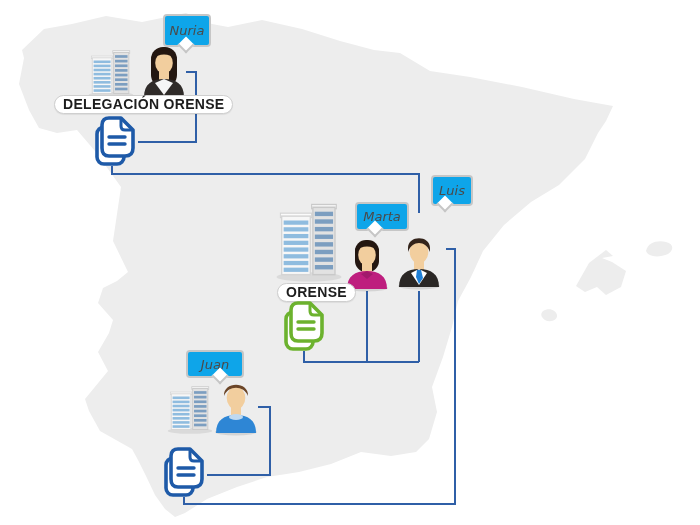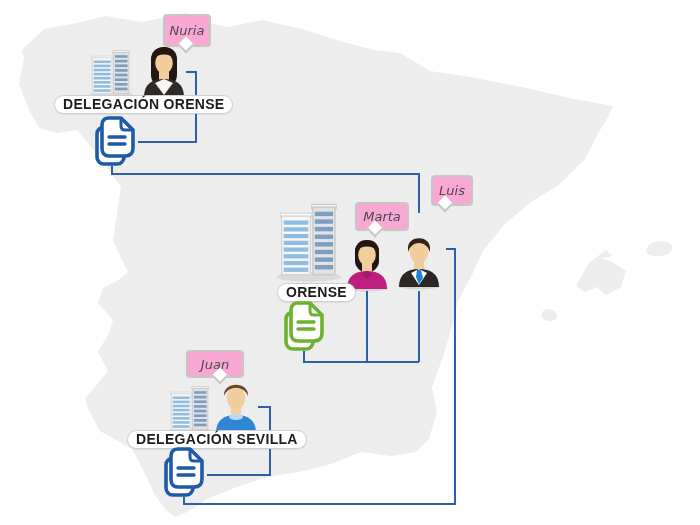--- a/index.html
+++ b/index.html
@@ -13,21 +13,21 @@
   .node{position:absolute;}
   .doc{color:var(--doc-blue);}
   .doc.green{color:var(--doc-green);}
   .pill{
     position:absolute;background:#fff;border:1.5px solid var(--pill-border);
     border-radius:10px;padding:2px 8px 3px 8px;font-size:14px;font-weight:700;
     letter-spacing:.3px;color:var(--pill-text);white-space:nowrap;
     box-shadow:0 1px 1px rgba(0,0,0,.07);line-height:12px;
   }
   .bubble{
-    position:absolute;background:#f9a8d4;border:2px solid var(--bubble-border);
+    position:absolute;background:#0ea5e9;border:2px solid var(--bubble-border);
     border-radius:4px;display:flex;align-items:center;justify-content:center;
     font-family:"DejaVu Sans",sans-serif;font-style:italic;font-size:13px;
     color:var(--bubble-text);box-sizing:border-box;
   }
   .tail{
     position:absolute;bottom:-6px;width:10px;height:10px;background:#fff;
     border-right:2px solid var(--bubble-border);
     border-bottom:2px solid var(--bubble-border);
     transform:rotate(45deg);
   }
@@ -171,21 +171,20 @@
 
   <svg class="node" style="left:210px;top:376px" width="52" height="60" viewBox="0 0 52 60">
     <ellipse class="p-shadow" cx="26" cy="56" rx="21" ry="3.4"></ellipse>
     <rect class="skin" x="21" y="26" width="10" height="14"></rect>
     <path d="M6,57 C6,44 14,39 26,39 C38,39 46,44 46,57 Z" fill="var(--shirt-blue)"></path>
     <ellipse cx="26" cy="41" rx="7" ry="3" fill="#BFD9F0"></ellipse>
     <ellipse class="skin" cx="26" cy="22" rx="9.3" ry="11.2"></ellipse>
     <path class="hair-brown" d="M14,20 C13,5 39,5 38,20 C34,9 18,9 14,20 Z"></path>
   </svg>
 
-  <div class="pill" style="left:127px;top:430px">DELEGACIÓN SEVILLA</div>
 
   <div class="node doc" style="left:161px;top:447px">
     <svg width="46" height="50" viewBox="0 0 46 50">
         <use href="#sym-doc"></use>
       </svg>
   </div>
 
   <div class="bubble bubble-juan" style="left:186px;top:350px;width:58px;height:28px">
     <span>Juan</span>
     <div class="tail"></div>

